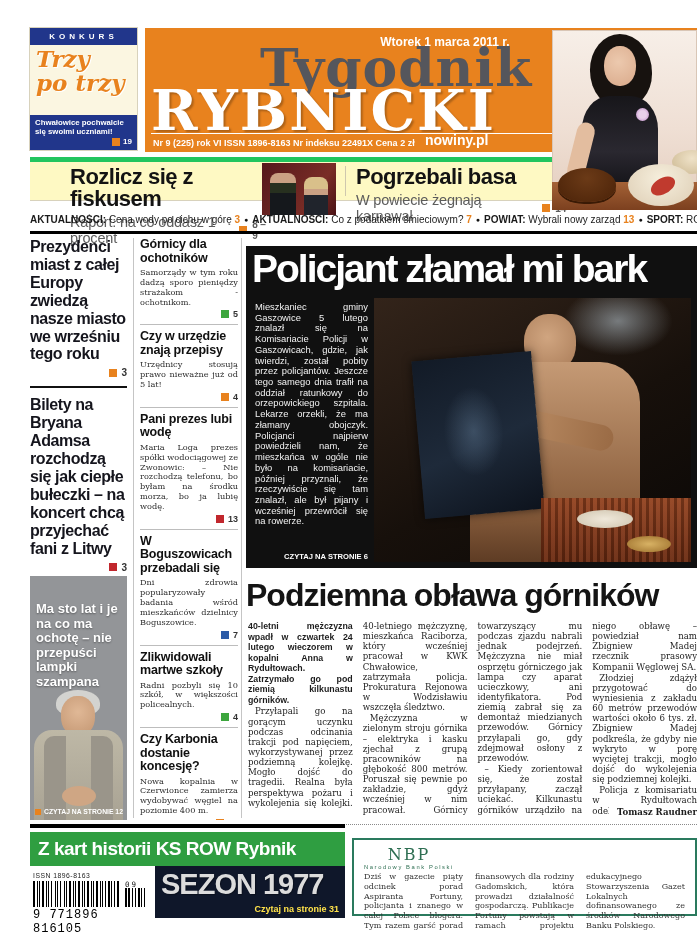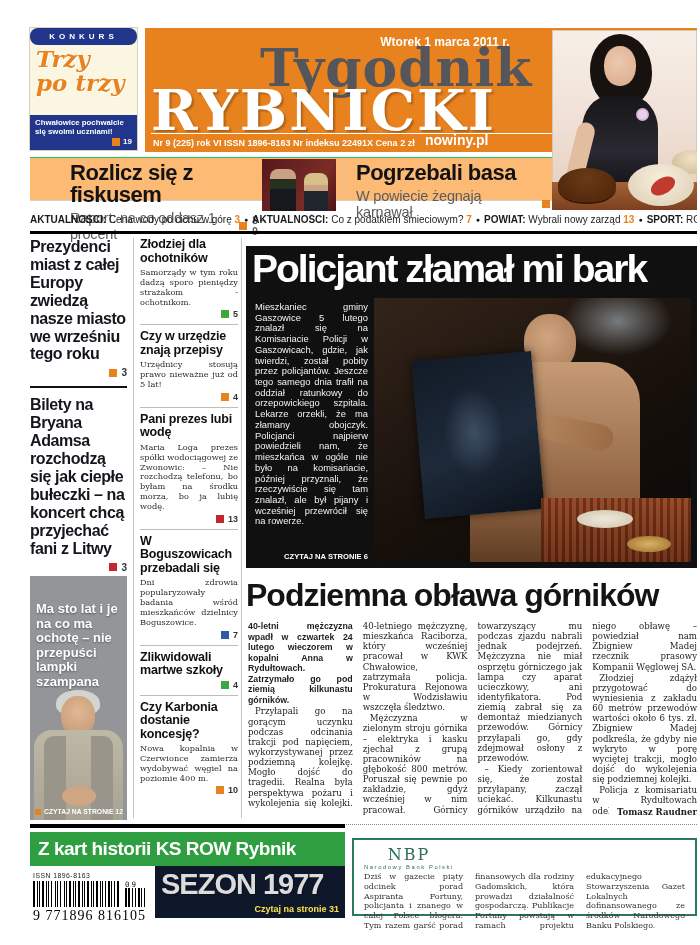--- a/index.html
+++ b/index.html
@@ -4,21 +4,21 @@
 <style>
   * { margin:0; padding:0; box-sizing:border-box; }
   html,body { background:#e8e8e8; }
   .page {
     position:relative; width:700px; height:945px; margin:0 auto;
     background:#ffffff; overflow:hidden;
     font-family:"Liberation Sans", sans-serif; color:#111;
   }
   
   .konkurs { position:absolute; left:30px; top:28px; width:107px; height:122px; background:#fbf6e1; box-shadow:0 0 0 1px #d8d2bc; }
-  .konkurs-head { height:17px; background:#21368b; color:#fff; font-size:8px; font-weight:bold; letter-spacing:4px; text-align:center; line-height:17px;border-radius:8px; }
+  .konkurs-head { height:17px; background:#21368b; color:#fff; font-size:8px; font-weight:bold; letter-spacing:4px; text-align:center; line-height:17px; }
   .konkurs-script { padding:2px 6px; font-family:"DejaVu Serif", serif; font-style:italic; font-weight:bold; color:#e8821e; font-size:23px; line-height:1.05; text-shadow:1px 1px 0 #fff; }
   .konkurs-foot { position:absolute; left:0; right:0; bottom:0; height:35px; background:#21368b; color:#fff; font-size:7.8px; font-weight:bold; line-height:1.2; padding:3px 5px; }
   .konkurs-foot .pgrow { position:absolute; right:5px; bottom:3px; display:flex; align-items:center; gap:3px; color:#fff; font-size:8px; }
   
   .masthead { position:absolute; left:145px; top:28px; width:552px; height:124px; background:#e8821e; overflow:visible; }
   .mh-date { position:absolute; top:7px; left:180px; width:240px; text-align:center; color:#fff; font-weight:bold; font-size:12px; }
   .mh-title1 { position:absolute; top:14px; left:115px; font-family:"DejaVu Serif", serif; font-weight:bold; font-size:52px; color:#55565c; letter-spacing:1px; line-height:1; }
   .mh-title2 { position:absolute; top:54px; left:6px; font-family:"DejaVu Serif", serif; font-weight:bold; font-size:56px; color:#fff; letter-spacing:2px; line-height:1; text-shadow:2px 2px 2px rgba(0,0,0,.25); }
   .mh-line { position:absolute; left:6px; right:6px; bottom:18px; height:1px; background:#fff; }
   .mh-issue { position:absolute; left:8px; bottom:4px; color:#fff; font-weight:bold; font-size:9px; }
@@ -30,21 +30,21 @@
   .pw-face { position:absolute; left:52px; top:16px; width:32px; height:40px; background:radial-gradient(circle at 45% 40%, #ecc9ae, #d9a98a); border-radius:48%; }
   .pw-dress { position:absolute; left:30px; top:66px; width:76px; height:92px; background:linear-gradient(180deg,#17161a,#2a2830 60%,#141318); border-radius:36% 36% 8% 8%; }
   .pw-badge { position:absolute; left:84px; top:78px; width:13px; height:13px; background:radial-gradient(circle,#e8d0ea 40%,#b77ec0); border-radius:50%; }
   .pw-arm { position:absolute; left:20px; top:92px; width:18px; height:58px; background:#e3bd9f; border-radius:10px; transform:rotate(14deg); }
   .pw-table { position:absolute; left:0; bottom:0; width:100%; height:28px; background:linear-gradient(180deg,#a46236,#7c401f); }
   .pw-cake1 { position:absolute; left:6px; bottom:8px; width:58px; height:34px; background:radial-gradient(ellipse at 50% 30%, #6b3a17, #4a2208); border-radius:50% 50% 45% 45%; box-shadow:0 2px 0 #3a1a05; }
   .pw-cake2 { position:absolute; left:76px; bottom:4px; width:66px; height:42px; background:radial-gradient(ellipse at 50% 35%, #f6efdd, #ddcdb4); border-radius:50%; }
   .pw-deco { position:absolute; left:98px; bottom:16px; width:26px; height:16px; background:#c03a2e; border-radius:60% 40% 60% 40%; transform:rotate(-20deg); }
   .pw-cake3 { position:absolute; left:120px; top:120px; width:40px; height:24px; background:radial-gradient(ellipse at 50% 35%, #efe2c8, #cbb790); border-radius:50%; }
   
-  .teasers { position:absolute; left:30px; top:157px; width:667px; height:44px; background:#fdba74; border-top:1px solid #22c55e; border-bottom:1px solid #d8d2bc; }
+  .teasers { position:absolute; left:30px; top:157px; width:667px; height:44px; background:#fef9c3; border-top:5px solid #22c55e; border-bottom:1px solid #d8d2bc; }
   .teaser { position:absolute; top:4px; }
   .teaser-l { left:40px; width:200px; }
   .teaser-r { left:326px; width:210px; }
   .teaser h2 { font-size:22px; font-weight:900; letter-spacing:-0.5px; color:#131313; line-height:1; }
   .teaser .sub { margin-top:4px; font-size:14.5px; color:#5c5c5c; letter-spacing:-0.2px; display:flex; align-items:center; gap:5px; }
   .sq { display:inline-block; width:8px; height:8px; flex:none; }
   .teaser .pg { font-size:10px; font-weight:bold; color:#5c5c5c; }
   .photo-duo { position:absolute; left:232px; top:1px; width:74px; height:52px; overflow:hidden;
     background:linear-gradient(120deg,#55181c,#7a2d26 70%,#4a1215); }
   .pd-man { position:absolute; left:8px; top:10px; width:26px; height:44px; background:linear-gradient(180deg,#caa184 0 10px,#27301f 10px 20px,#15181c 20px); border-radius:8px 8px 0 0; }
@@ -106,21 +106,21 @@
   
   .blackrule { position:absolute; left:30px; top:824px; width:315px; height:4px; background:#000; }
   .greenbanner { position:absolute; left:30px; top:832px; width:315px; height:34px; background:#2f9e41; color:#fff; font-weight:900; font-size:19px; letter-spacing:-0.5px; line-height:34px; padding-left:8px; }
   .sezonbox { position:absolute; left:155px; top:866px; width:190px; height:52px; background:#0f172a; }
   .sezon { position:absolute; left:6px; top:2px; color:#dcdcdc; font-weight:900; font-size:29px; letter-spacing:-1px; text-shadow:1px 1px 1px rgba(0,0,0,.3); }
   .sezon-cta { position:absolute; right:6px; bottom:4px; color:#ffe24a; font-weight:bold; font-size:9px; }
   .barcode { position:absolute; left:33px; top:872px; width:120px; height:46px; background:#fff; }
   .bc-issn { font-size:6.8px; color:#222; letter-spacing:.5px; }
   .bc-bars { position:absolute; left:0; top:9px; width:86px; height:26px;
     background:repeating-linear-gradient(90deg,#000 0 1.5px,#fff 1.5px 3.5px,#000 3.5px 5px,#fff 5px 6px,#000 6px 6.8px,#fff 6.8px 9px); }
-  .bc-digits { position:absolute; left:0; top:36px; font-family:Liberation Serif, serif; font-size:14px; letter-spacing:1px; color:#000; }
+  .bc-digits { position:absolute; left:0; top:36px; font-family:Liberation Mono, monospace; font-size:12px; letter-spacing:1px; color:#000; }
   .bc-09 { position:absolute; left:92px; top:8px; font-family:"DejaVu Sans Mono", monospace; font-size:7.5px; letter-spacing:2px; }
   .bc-stub { position:absolute; left:92px; top:16px; width:20px; height:19px;
     background:repeating-linear-gradient(90deg,#000 0 1.5px,#fff 1.5px 3px,#000 3px 4.5px,#fff 4.5px 6.5px); }
   
   .nbpbox { position:absolute; left:352px; top:838px; width:345px; height:78px; border:2px solid #2a7a5e; background:#fff; }
   .nbp-head { display:flex; justify-content:space-between; align-items:flex-start; padding:5px 10px 1px; }
   .nbp-title { color:#174f36; font-weight:bold; font-size:13px; letter-spacing:-0.2px; padding-top:3px; }
   .nbp-logo { text-align:center; color:#2e6e52; }
   .nbp-logo .nbp { font-family:"DejaVu Serif", serif; font-size:16px; letter-spacing:2px; }
   .nbp-logo .nbpsub { font-size:5.8px; letter-spacing:1.6px; }
@@ -229,21 +229,21 @@
       <span class="sq" style="width: 6px; height: 6px; background: rgb(232, 130, 30);"></span>
       <span>CZYTAJ NA STRONIE 12</span>
     </div>
   </div>
 
   <div class="vline" style="left:133px;"></div>
   <div class="vline" style="left:241px;"></div>
 
   <div class="colB">
     <div class="item">
-      <h3>Złodziej dla ochotników</h3>
+      <h3>Górnicy dla ochotników</h3>
       <div class="body">Samorządy w tym roku dadzą sporo pieniędzy strażakom - ochotnikom.</div>
       <div class="pagerow">
           <span class="sq" style="background: rgb(61, 166, 62);"></span>
           <span>5</span>
         </div>
       <div class="rule"></div>
     </div>
     <div class="item">
       <h3>Czy w urzędzie znają przepisy</h3>
       <div class="body">Urzędnicy stosują prawo nieważne już od 5 lat!</div>
@@ -266,20 +266,21 @@
       <h3>W Boguszowicach przebadali się</h3>
       <div class="body">Dni zdrowia popularyzowały badania wśród mieszkańców dzielnicy Boguszowice.</div>
       <div class="pagerow">
           <span class="sq" style="background: rgb(44, 91, 167);"></span>
           <span>7</span>
         </div>
       <div class="rule"></div>
     </div>
     <div class="item">
       <h3>Zlikwidowali martwe szkoły</h3>
+      <div class="body">Radni pozbyli się 10 szkół, w większości policealnych.</div>
       <div class="pagerow">
           <span class="sq" style="background: rgb(61, 166, 62);"></span>
           <span>4</span>
         </div>
       <div class="rule"></div>
     </div>
     <div class="item">
       <h3>Czy Karbonia dostanie koncesję?</h3>
       <div class="body">Nowa kopalnia w Czerwionce zamierza wydobywać węgiel na poziomie 400 m.</div>
       <div class="pagerow">

